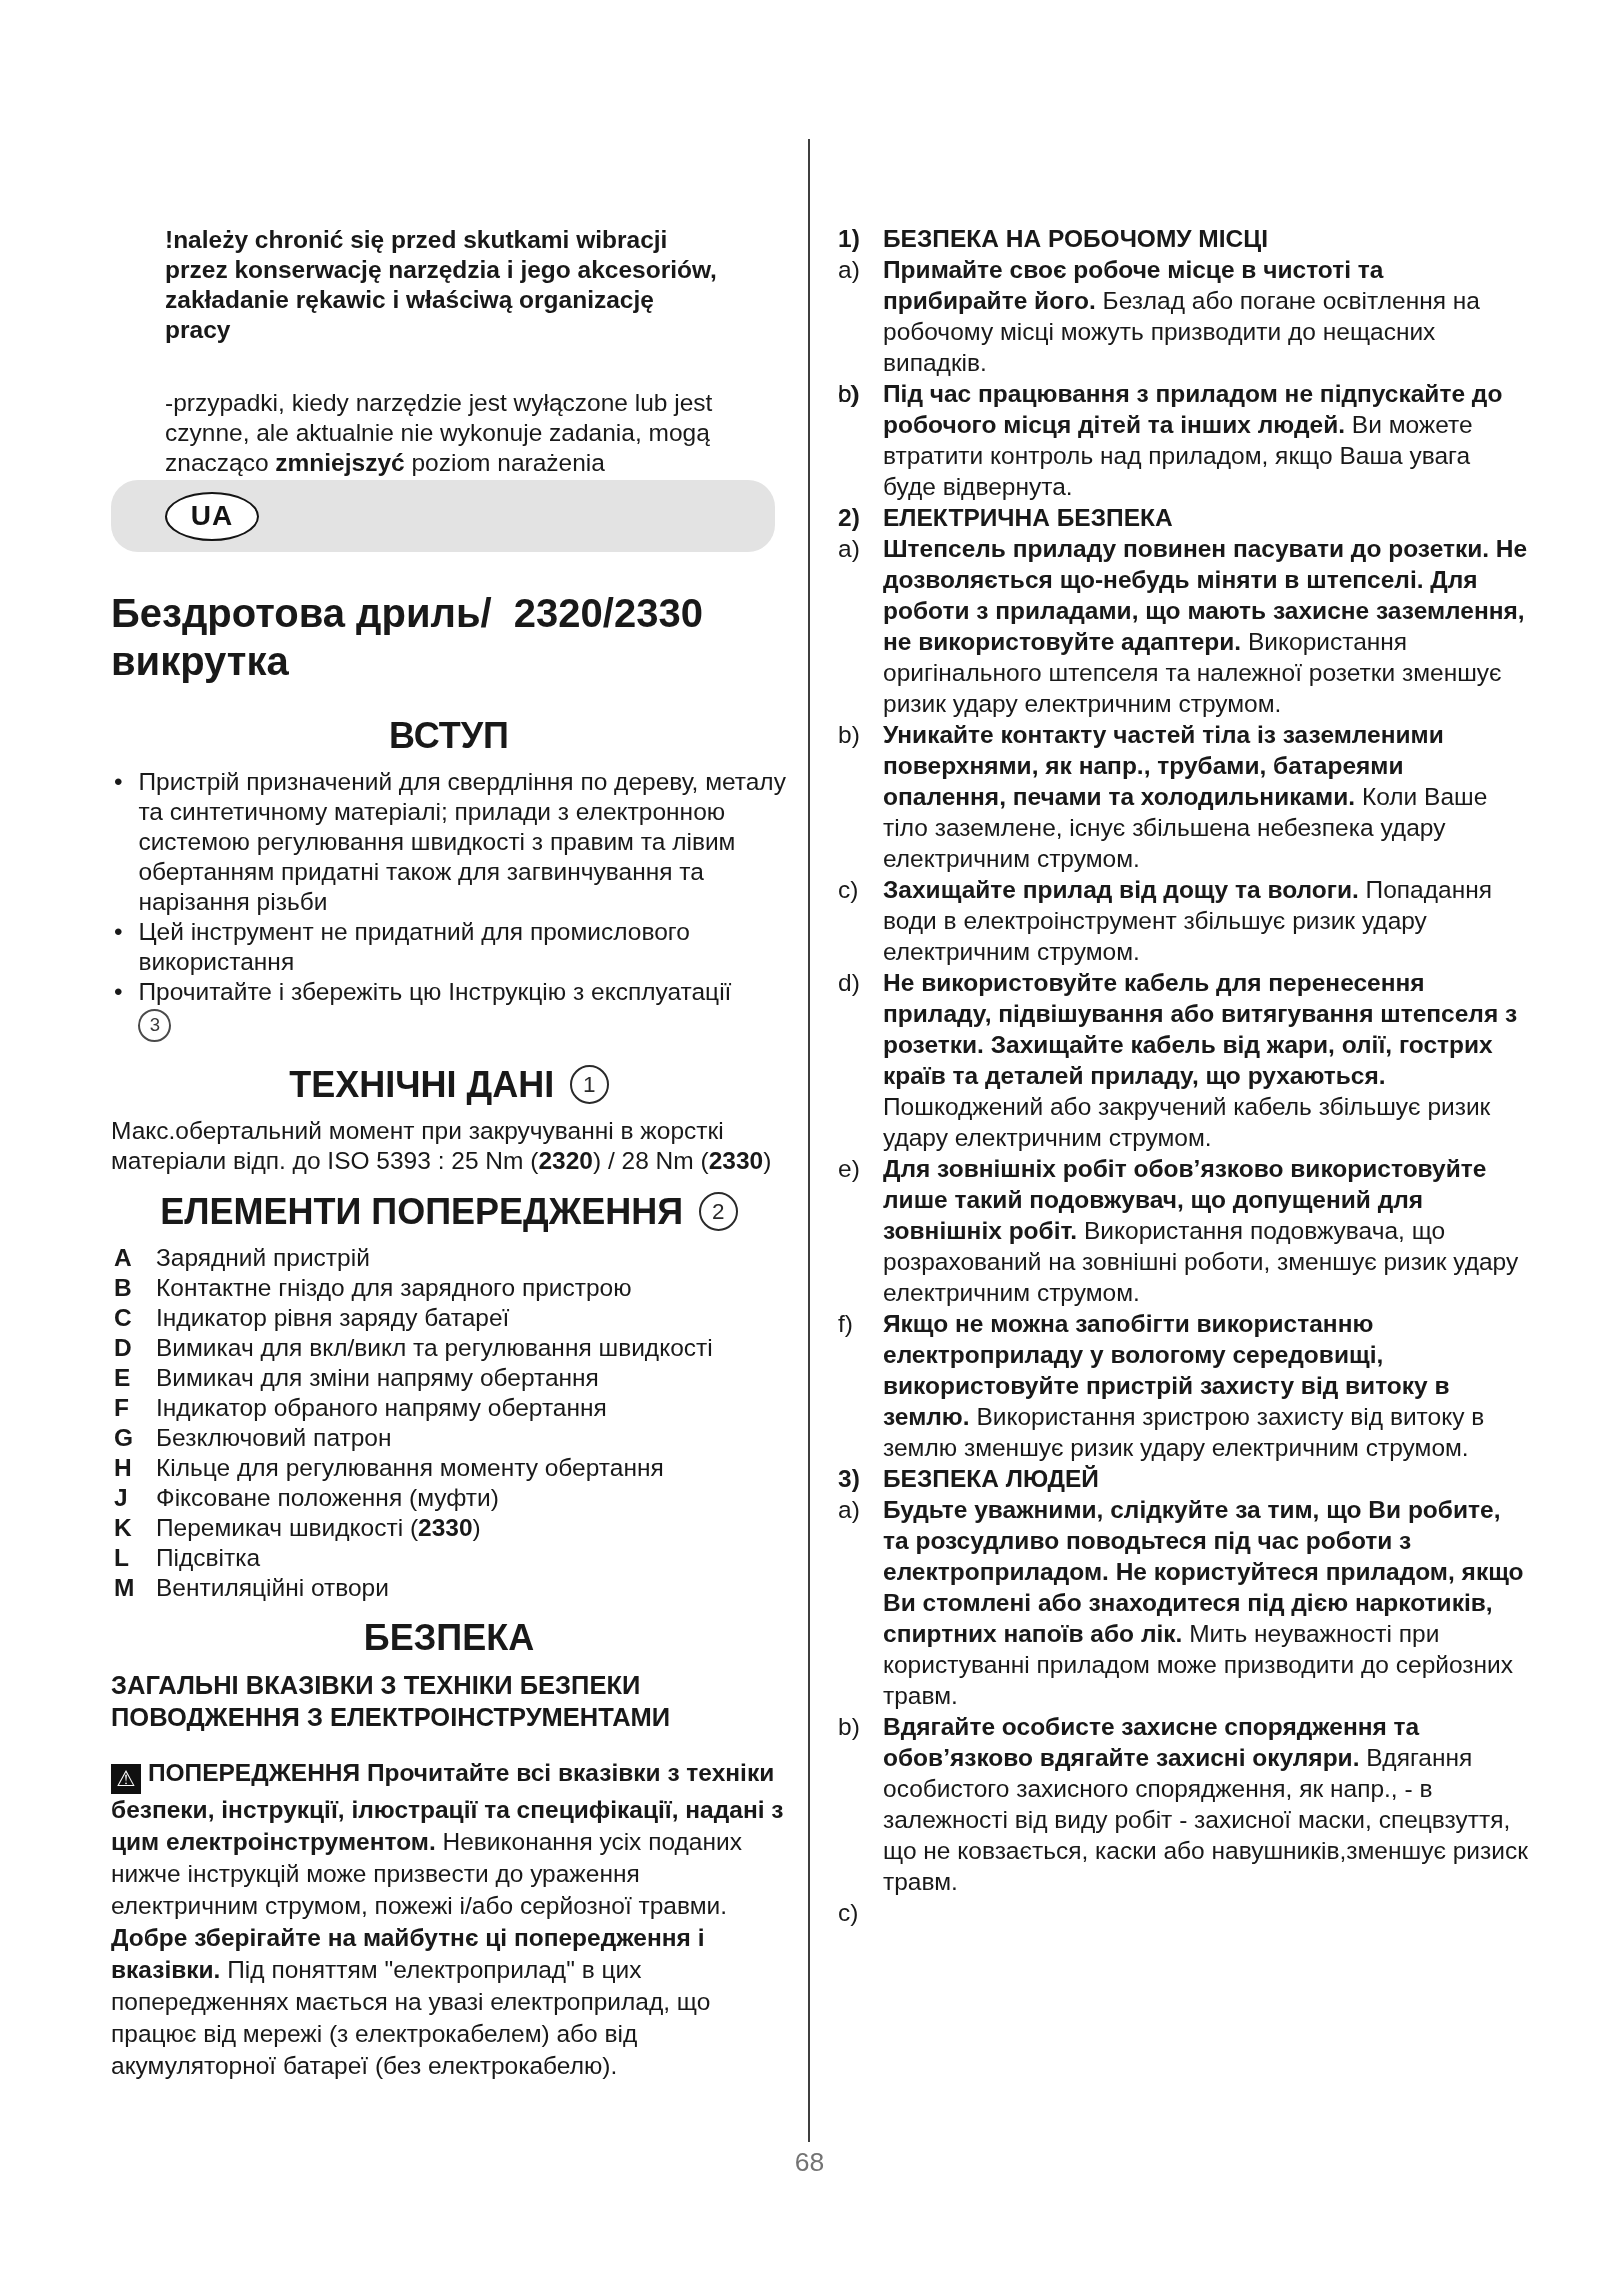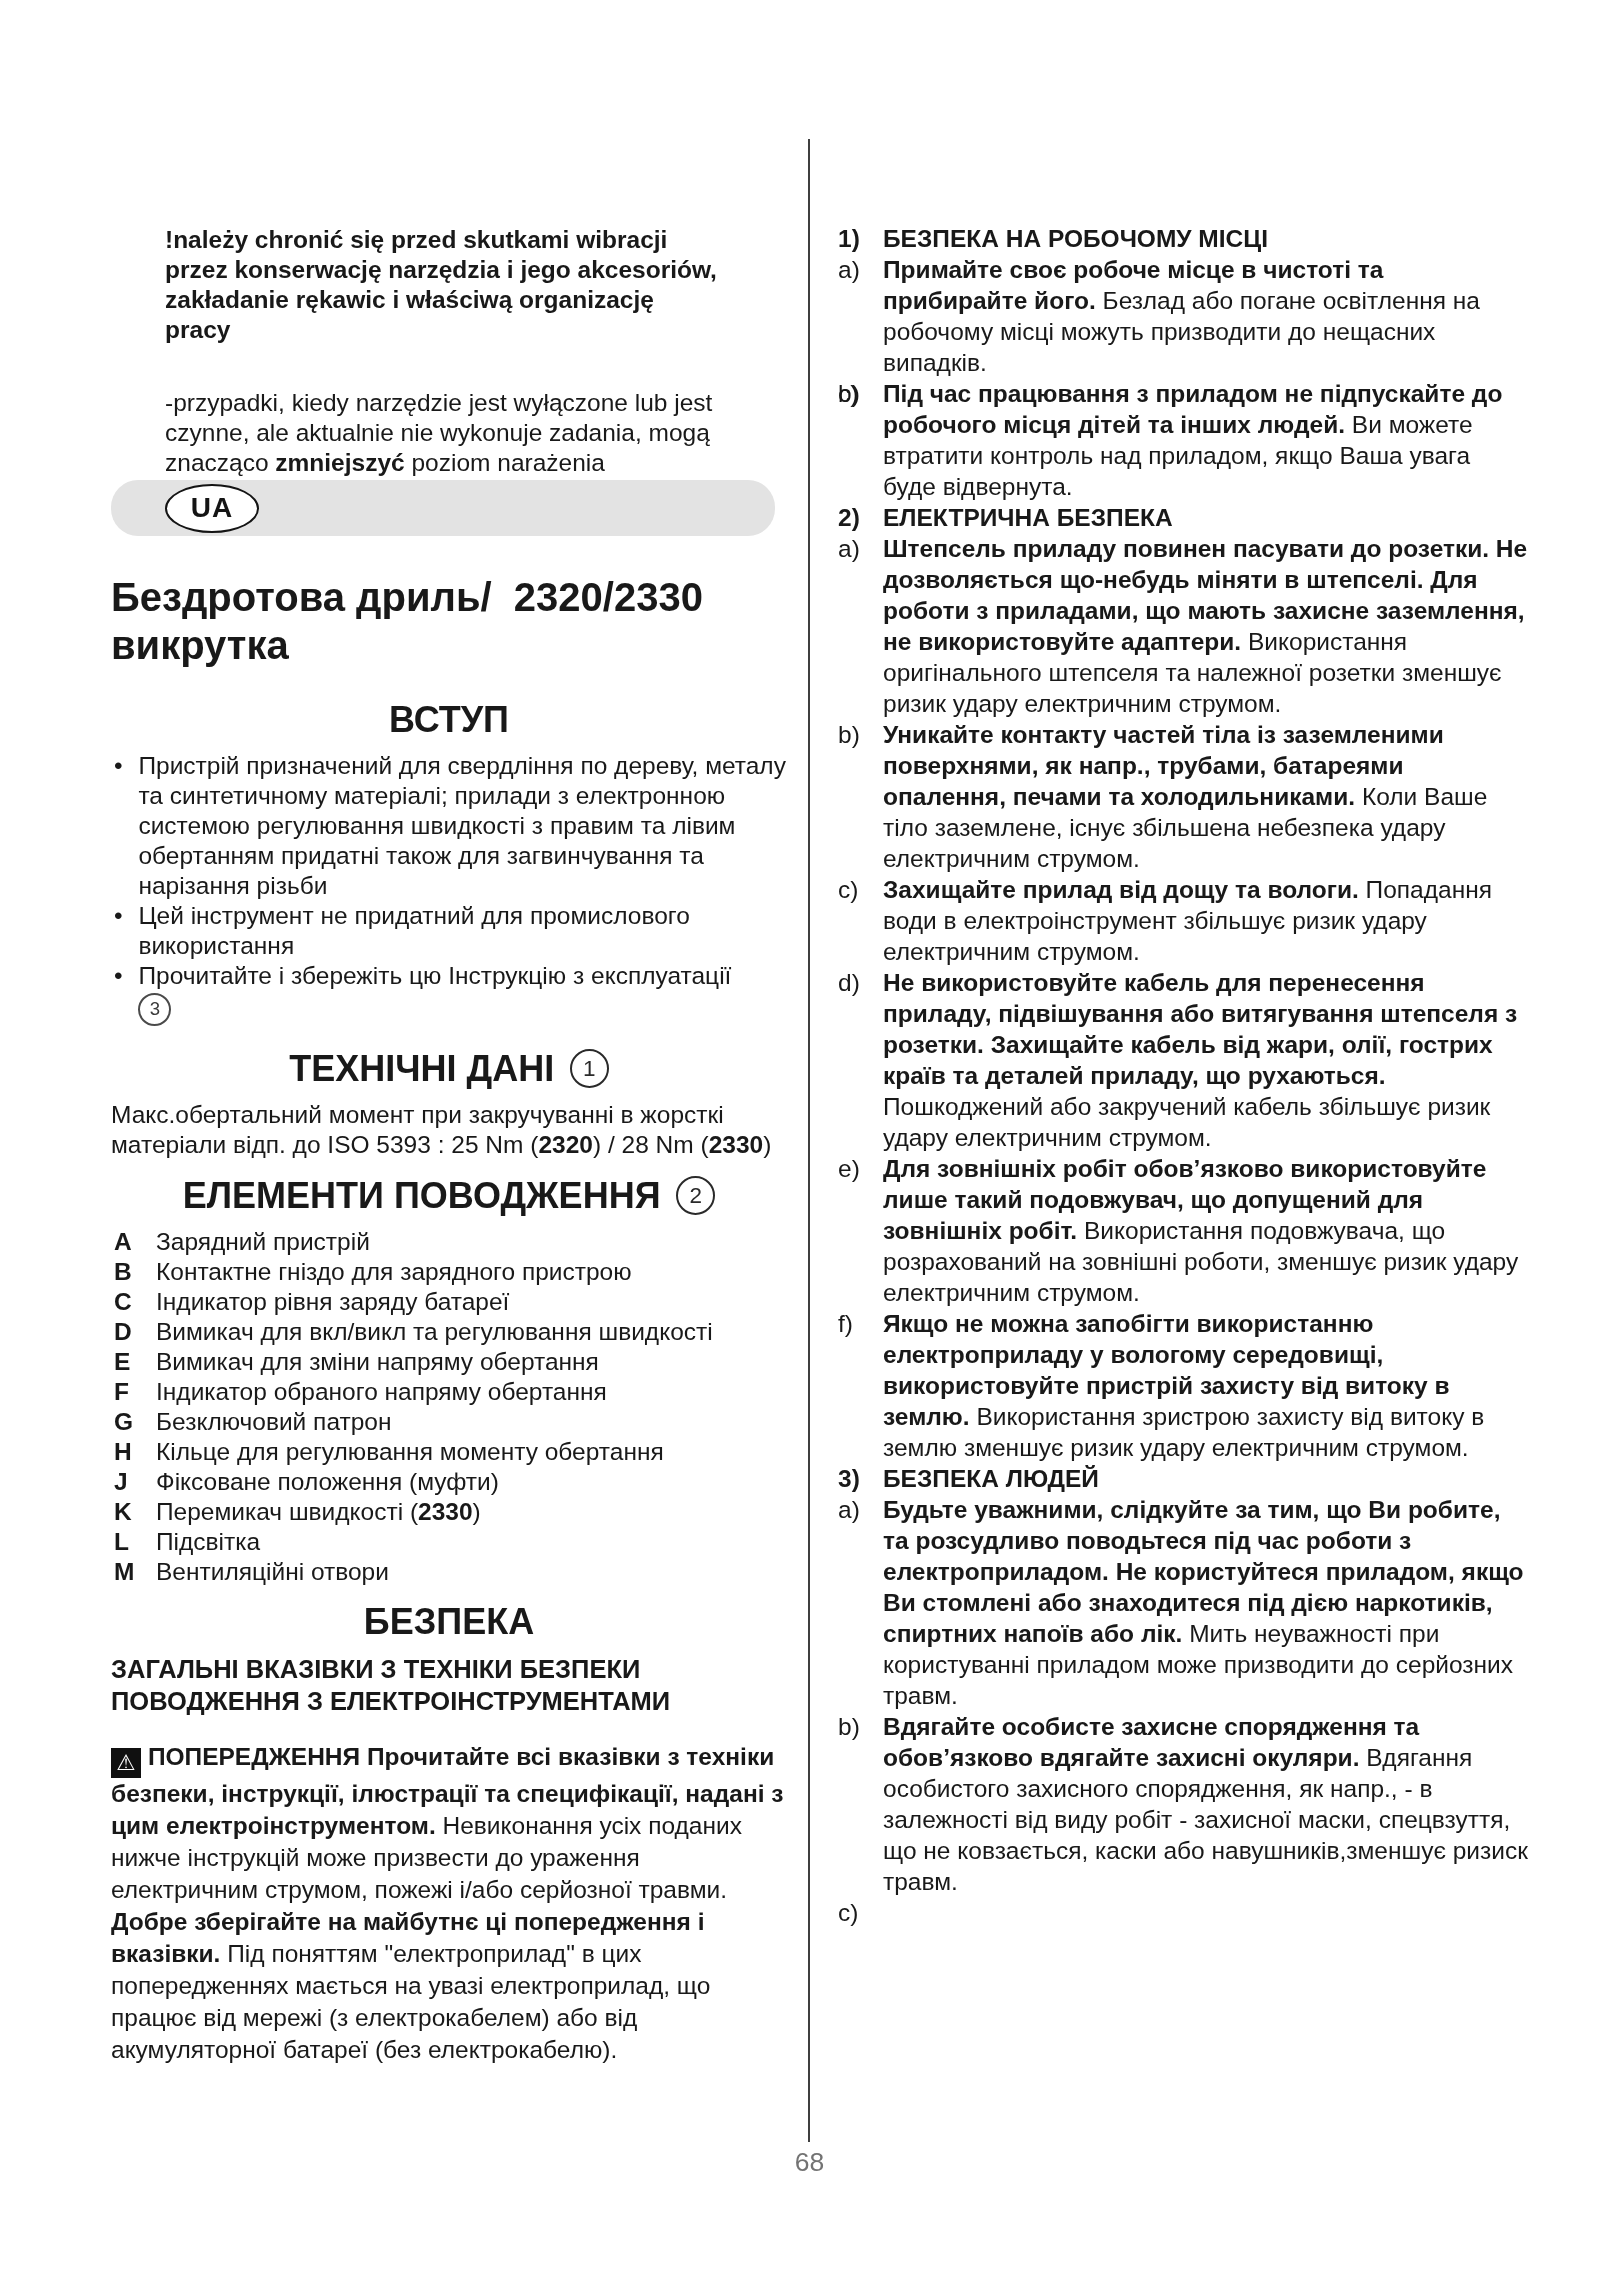--- a/index.html
+++ b/index.html
@@ -7,21 +7,21 @@
         font-family:"Liberation Sans",sans-serif;color:#191919;}
   .col{position:absolute;font-size:24.5px;line-height:30px;}
   .col.left{left:111px;top:225px;width:676px;}
   .col.right{left:838px;top:223px;width:691px;line-height:31px;}
   .divider{position:absolute;left:808px;top:139px;width:2px;height:2003px;background:#3f3f3f;}
   .page-num{position:absolute;left:778px;top:2147px;width:63px;text-align:center;font-size:26.5px;color:#737373;}
   .b{font-weight:bold;}
   .par{margin:0 0 2px 0;}
   .par.pl{margin-left:54px;width:554px;}
   .par.plb{margin-bottom:43px;}
-  .ua-bar{height:56px;width:664px;background:#e3e3e3;display:flex;align-items:center;margin-bottom:37px;border-radius:27px;}
+  .ua-bar{height:72px;width:664px;background:#e3e3e3;display:flex;align-items:center;margin-bottom:37px;border-radius:27px;}
   .ua-oval{margin-left:54px;width:90px;height:45px;border:2.9px solid #141414;border-radius:50%;background:#fff;
            display:flex;align-items:center;justify-content:center;font-weight:bold;font-size:28px;letter-spacing:1px;color:#141414;}
   .doc-title{font-size:40px;font-weight:bold;line-height:48px;margin-bottom:29px;}
   .doc-title div{white-space:pre-wrap;}
   .h1{font-size:36px;font-weight:bold;line-height:43px;margin:13.7px 0 9.8px;display:flex;align-items:center;gap:15.7px;justify-content:center;}
   .circle-lg{flex:0 0 auto;width:35px;height:35px;border:2px solid #2a2a2a;border-radius:50%;font-size:22.5px;font-weight:normal;
              display:inline-flex;align-items:center;justify-content:center;color:#2a2a2a;}
   .circle-sm{width:29px;height:29px;border:2px solid #4a4a4a;border-radius:50%;font-size:18.6px;
              display:inline-flex;align-items:center;justify-content:center;color:#3a3a3a;margin:2px 0 7.8px 27.4px;}
   .bullets{margin-bottom:3.9px;}
@@ -54,21 +54,21 @@
       <div class="h1">
         <span>ВСТУП</span>
       </div>
       <div class="bullets"><div class="bullet"><span class="dot">•</span><span><span>Пристрій призначений для свердління по дереву, металу та синтетичному матеріалі; прилади з електронною системою регулювання швидкості з правим та лівим обертанням придатні також для загвинчування та нарізання різьби</span></span></div><div class="bullet"><span class="dot">•</span><span><span>Цей інструмент не придатний для промислового використання</span></span></div><div class="bullet"><span class="dot">•</span><span><span>Прочитайте і збережіть цю Інструкцію з експлуатації</span></span></div><span class="circle-sm">3</span></div>
       <div class="h1">
         <span>ТЕХНІЧНІ ДАНІ</span>
         <span class="circle-lg">1</span>
       </div>
       <div class="par "><span>Макс.обертальний момент при закручуванні в жорсткі матеріали відп. до ISO 5393 : 25 Nm (</span><span class="b">2320</span><span>) / 28 Nm (</span><span class="b">2330</span><span>)</span></div>
       <div class="h1">
-        <span>ЕЛЕМЕНТИ ПОВОДЖЕННЯ</span>
+        <span>ЕЛЕМЕНТИ ПОПЕРЕДЖЕННЯ</span>
         <span class="circle-lg">2</span>
       </div>
       <div class="el-list">
         <div class="el-row"><span class="el-key">A</span><span><span>Зарядний пристрій</span></span></div>
         <div class="el-row"><span class="el-key">B</span><span><span>Контактне гніздо для зарядного пристрою</span></span></div>
         <div class="el-row"><span class="el-key">C</span><span><span>Індикатор рівня заряду батареї</span></span></div>
         <div class="el-row"><span class="el-key">D</span><span><span>Вимикач для вкл/викл та регулювання швидкості</span></span></div>
         <div class="el-row"><span class="el-key">E</span><span><span>Вимикач для зміни напряму обертання</span></span></div>
         <div class="el-row"><span class="el-key">F</span><span><span>Індикатор обраного напряму обертання</span></span></div>
         <div class="el-row"><span class="el-key">G</span><span><span>Безключовий патрон</span></span></div>

